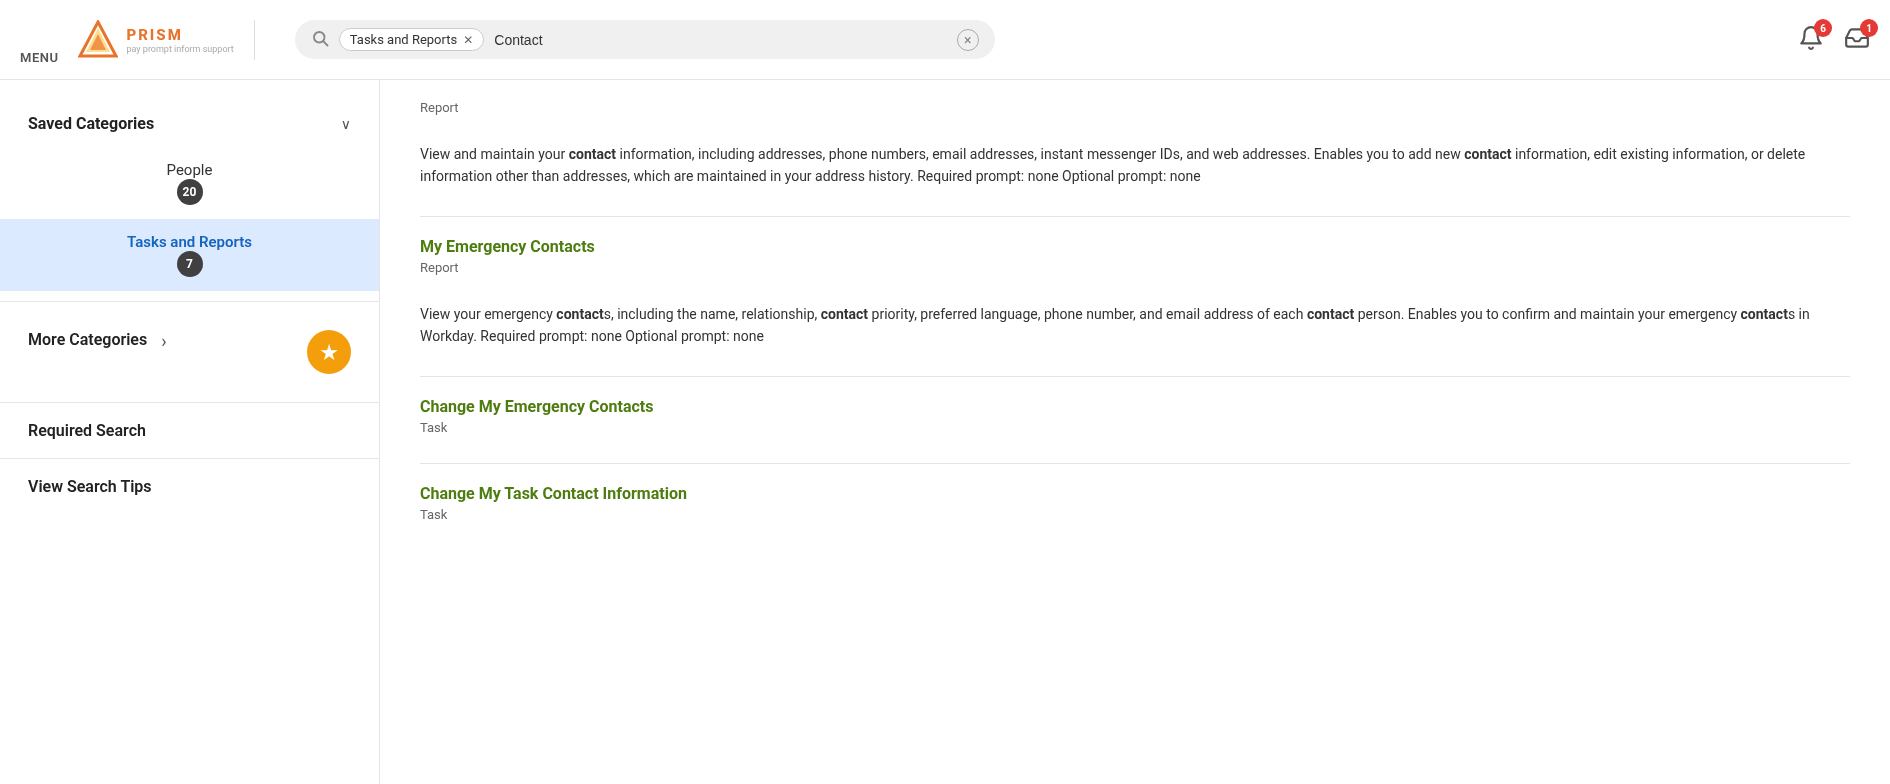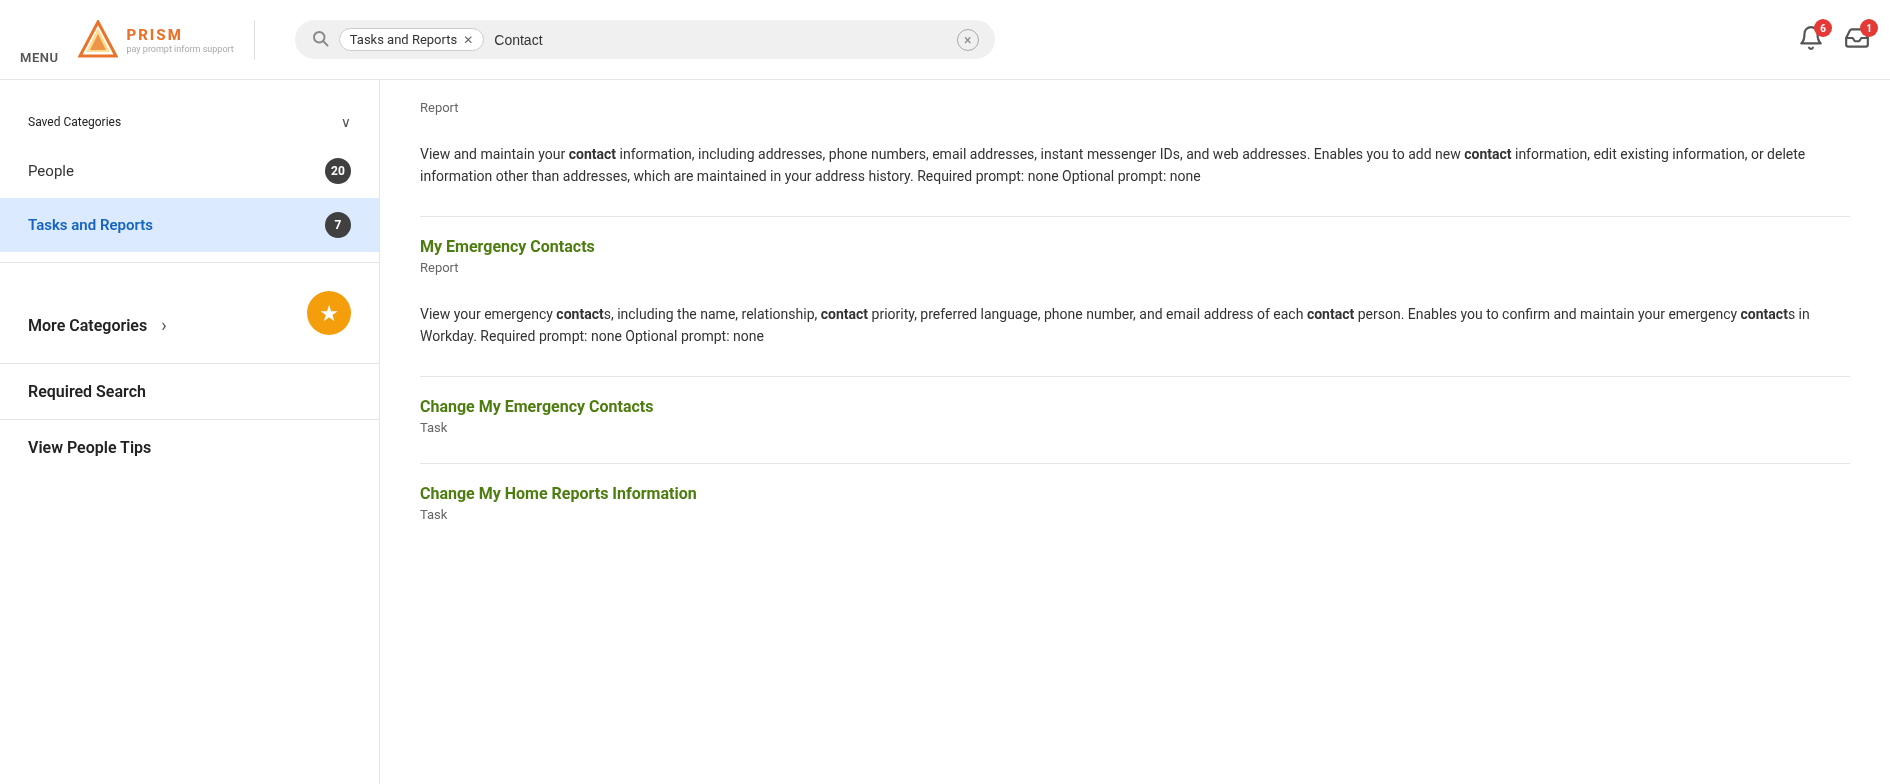--- a/index.html
+++ b/index.html
@@ -135,34 +135,35 @@
       padding: 10px 0;
     }
     .sidebar-section-header {
       display: flex;
       align-items: center;
       justify-content: space-between;
       padding: 14px 28px;
       cursor: pointer;
     }
     .sidebar-section-title {
-      font-size: 12px;
-      font-weight: 400;
+      font-size: 16px;
+      font-weight: 700;
       color: #222;
     }
     .chevron-icon {
       color: #555;
       font-size: 14px;
     }
     .sidebar-item {
       display: flex;
       align-items: center;
       justify-content: space-between;
       padding: 14px 28px;
       cursor: pointer;
+      flex-direction: column;
     }
     .sidebar-item.active {
       background: #dbeafe;
     }
     .sidebar-item-label {
       font-size: 15px;
       color: #333;
     }
     .sidebar-item.active .sidebar-item-label {
       color: #1565c0;
@@ -175,21 +176,21 @@
       width: 26px;
       height: 26px;
       display: flex;
       align-items: center;
       justify-content: center;
       font-size: 12px;
       font-weight: 700;
     }
     .more-categories-row {
       display: flex;
-      align-items: flex-end;
+      align-items: flex-start;
       padding: 18px 28px;
       cursor: pointer;
       gap: 10px;
     }
     .more-categories-label {
       font-size: 16px;
       font-weight: 600;
       color: #222;
     }
     .star-badge {
@@ -330,21 +331,21 @@
         <span class="more-categories-label">More Categories</span>
         <span style="font-size:18px;color:#555;margin-left:4px;">›</span>
         <div class="star-badge">
           <span>★</span>
         </div>
       </div>
     </div>
 
     <div class="configure-search">Required Search</div>
 
-    <div class="view-search-tips">View People Tips</div>
+    <div class="view-search-tips">View Search Tips</div>
   </div>
 
   <div class="main-content">
 
     <div class="result-section">
       <div class="result-type">Report</div>
       <p class="result-description">
         View and maintain your <strong>contact</strong> information, including addresses, phone numbers, email addresses, instant messenger IDs, and web addresses. Enables you to add new <strong>contact</strong> information, edit existing information, or delete information other than addresses, which are maintained in your address history. Required prompt: none Optional prompt: none
       </p>
     </div>
@@ -362,18 +363,18 @@
     <hr class="divider">
 
     <div class="result-section">
       <div class="result-title">Change My Emergency Contacts</div>
       <div class="result-type">Task</div>
     </div>
 
     <hr class="divider">
 
     <div class="result-section">
-      <div class="result-title">Change My Home Reports Information</div>
+      <div class="result-title">Change My Task Contact Information</div>
       <div class="result-type">Task</div>
     </div>
 
   </div>
 </div>
 
 </body></html>

